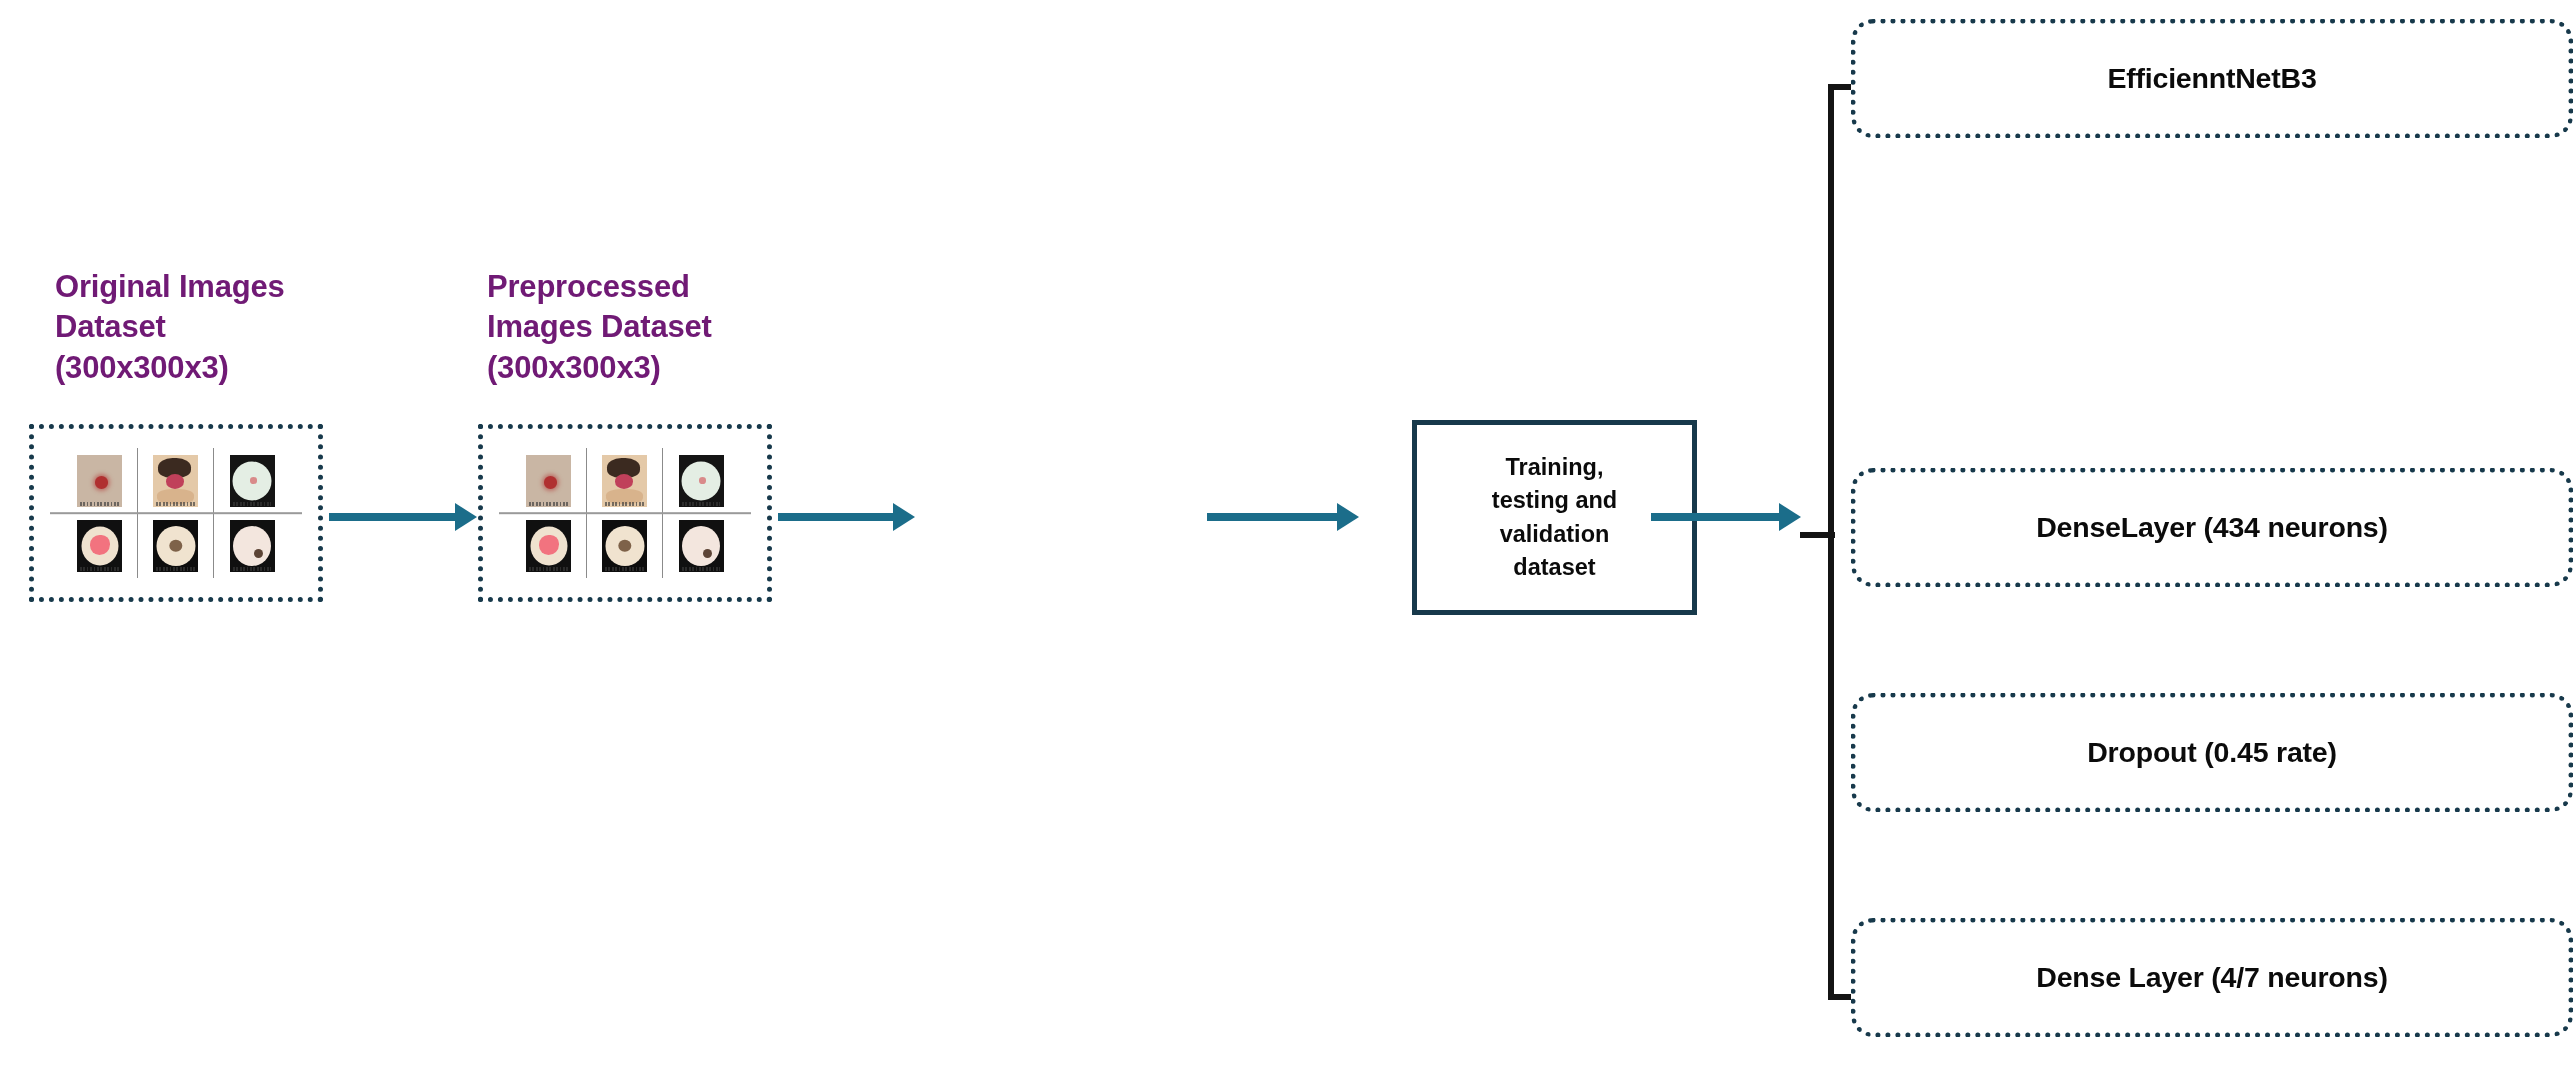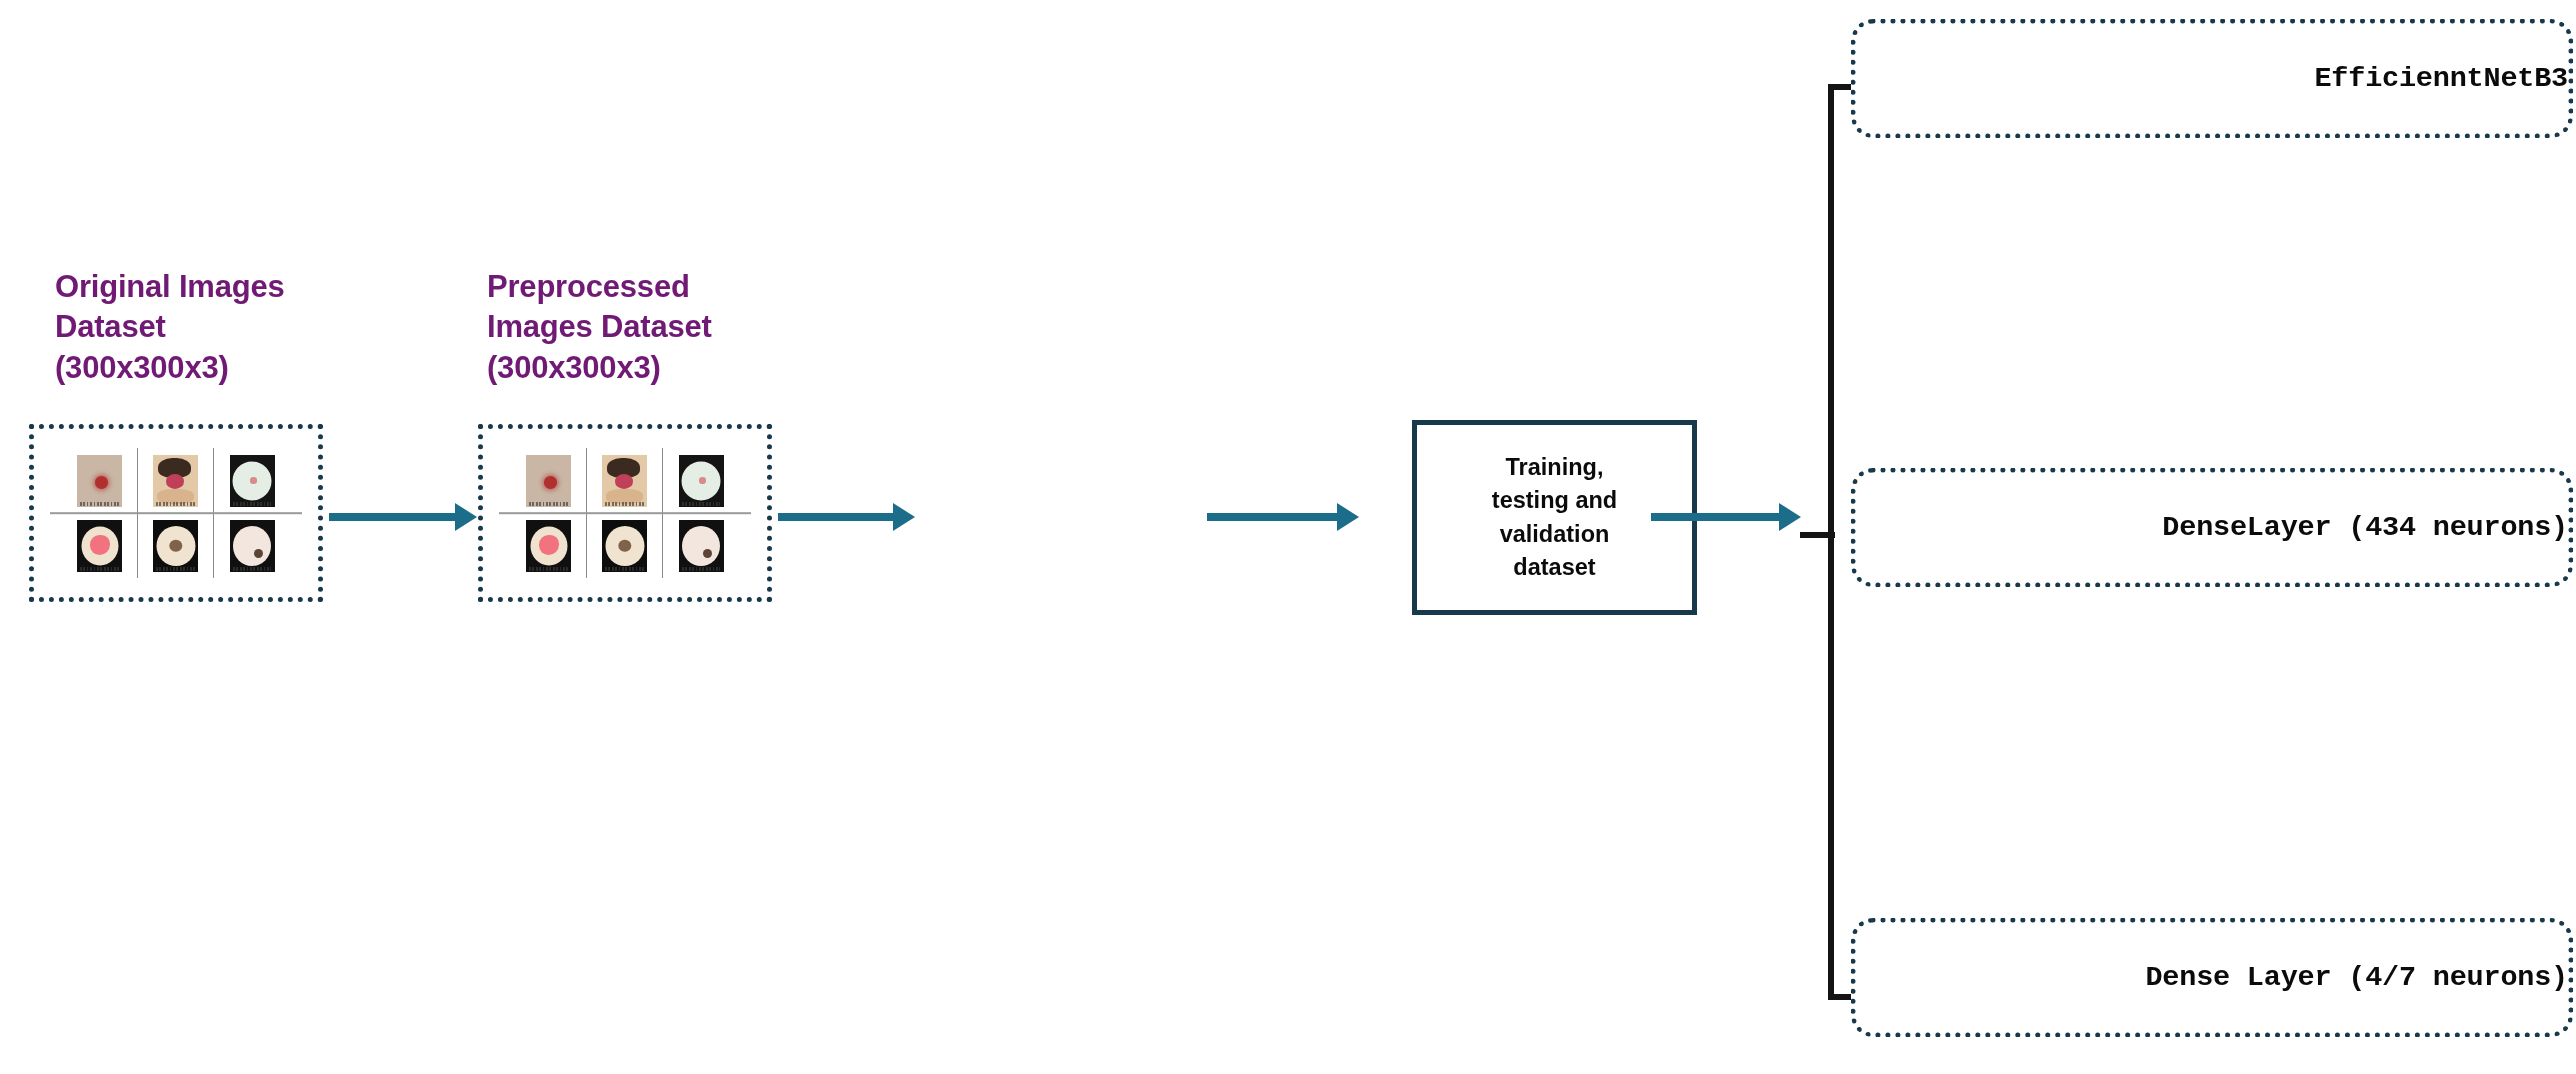--- a/index.html
+++ b/index.html
@@ -129,22 +129,21 @@
 
   
   .layer-box {
     position: absolute;
     background: #ffffff;
     border: 5px dotted #17394b;
     border-radius: 22px;
     box-sizing: border-box;
     display: flex;
     align-items: center;
-    justify-content: flex-end;
-    font-family: Liberation Mono, monospace;
+    justify-content: center;
   }
   .layer-box .lbl {
     font-weight: bold;
     font-size: 28.5px;
     color: #0b0b0b;
     letter-spacing: -0.2px;
     text-align: center;
   }
 
   
@@ -332,19 +331,22 @@
 
   <div class="layer-box" style="left:1851px; top:18.5px; width:722px; height:119px;">
     <div class="lbl">EfficienntNetB3</div>
   </div>
 
 
   <div class="layer-box" style="left:1851px; top:468px; width:722px; height:119px;">
     <div class="lbl">DenseLayer (434 neurons)</div>
   </div>
 
+  <div class="layer-box" style="left:1851px; top:693px; width:722px; height:119px;">
+    <div class="lbl">Dropout (0.45 rate)</div>
+  </div>
 
   <div class="layer-box" style="left:1851px; top:918px; width:722px; height:119px;">
     <div class="lbl">Dense Layer (4/7 neurons)</div>
   </div>
 
 </div>
 
 
 </body></html>

